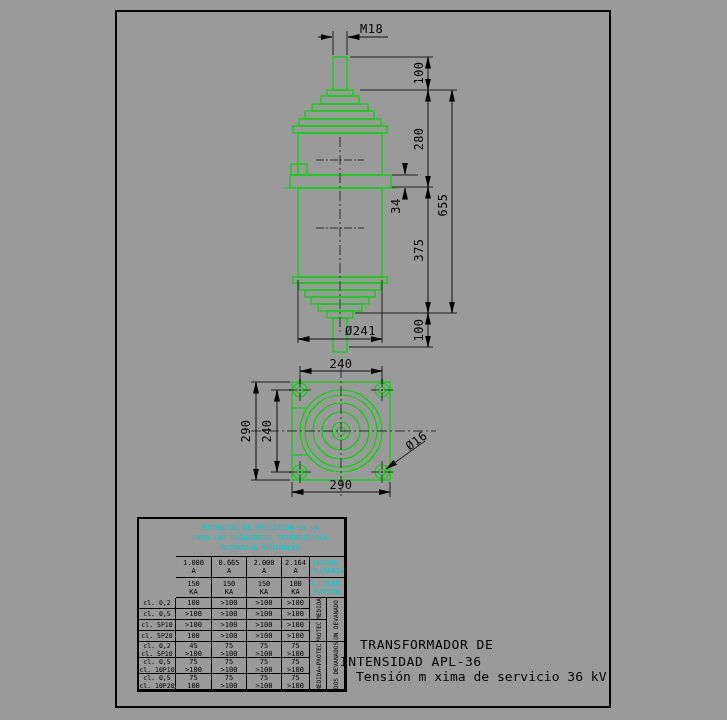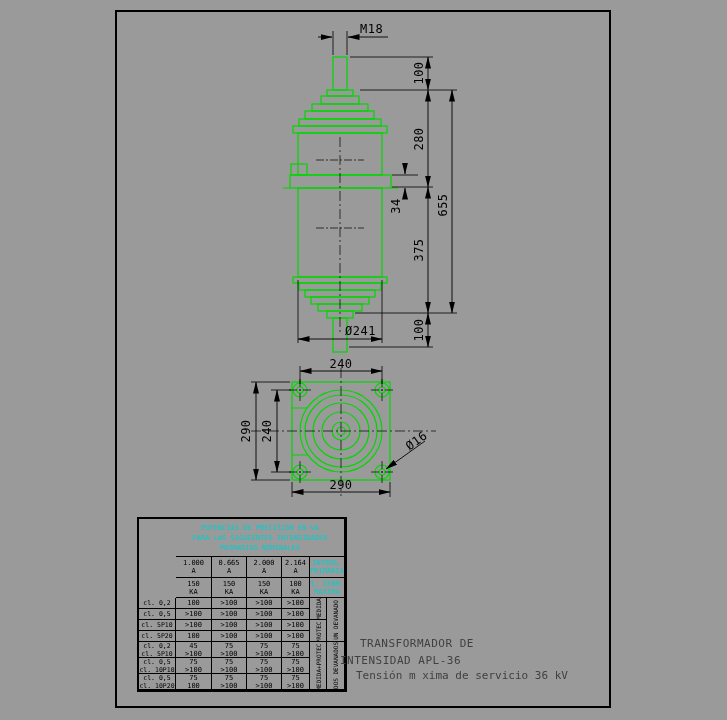--- a/index.html
+++ b/index.html
@@ -31,21 +31,21 @@
   .c{
     border-right:1px solid #000;border-bottom:1px solid #000;
     display:flex;flex-direction:column;align-items:center;justify-content:center;
     font-size:7px;line-height:8px;overflow:hidden;white-space:nowrap;
   }
   .cy{color:#00cfcf;}
   .lbl{font-size:6.5px;}
   .hdr span{display:block;margin:1px 16px;}
   .vert{writing-mode:vertical-rl;transform:rotate(180deg);font-size:6px;line-height:7px;}
   
-  .tb{position:absolute;color:#404040;font-size:11px;letter-spacing:0.5px;white-space:nowrap;}
+  .tb{position:absolute;color:#000000;font-size:13px;letter-spacing:0.5px;white-space:nowrap;}
 </style>
 </head>
 <body>
 
 <div class="frame"></div>
 
 <svg width="727" height="720" viewBox="0 0 727 720">
   <defs>
     <marker id="arr" viewBox="0 0 12 6" refX="11.5" refY="3" markerWidth="12" markerHeight="6" markerUnits="userSpaceOnUse" orient="auto-start-reverse">
       <path d="M0,0 L12,3 L0,6 Z" fill="#000"></path>

